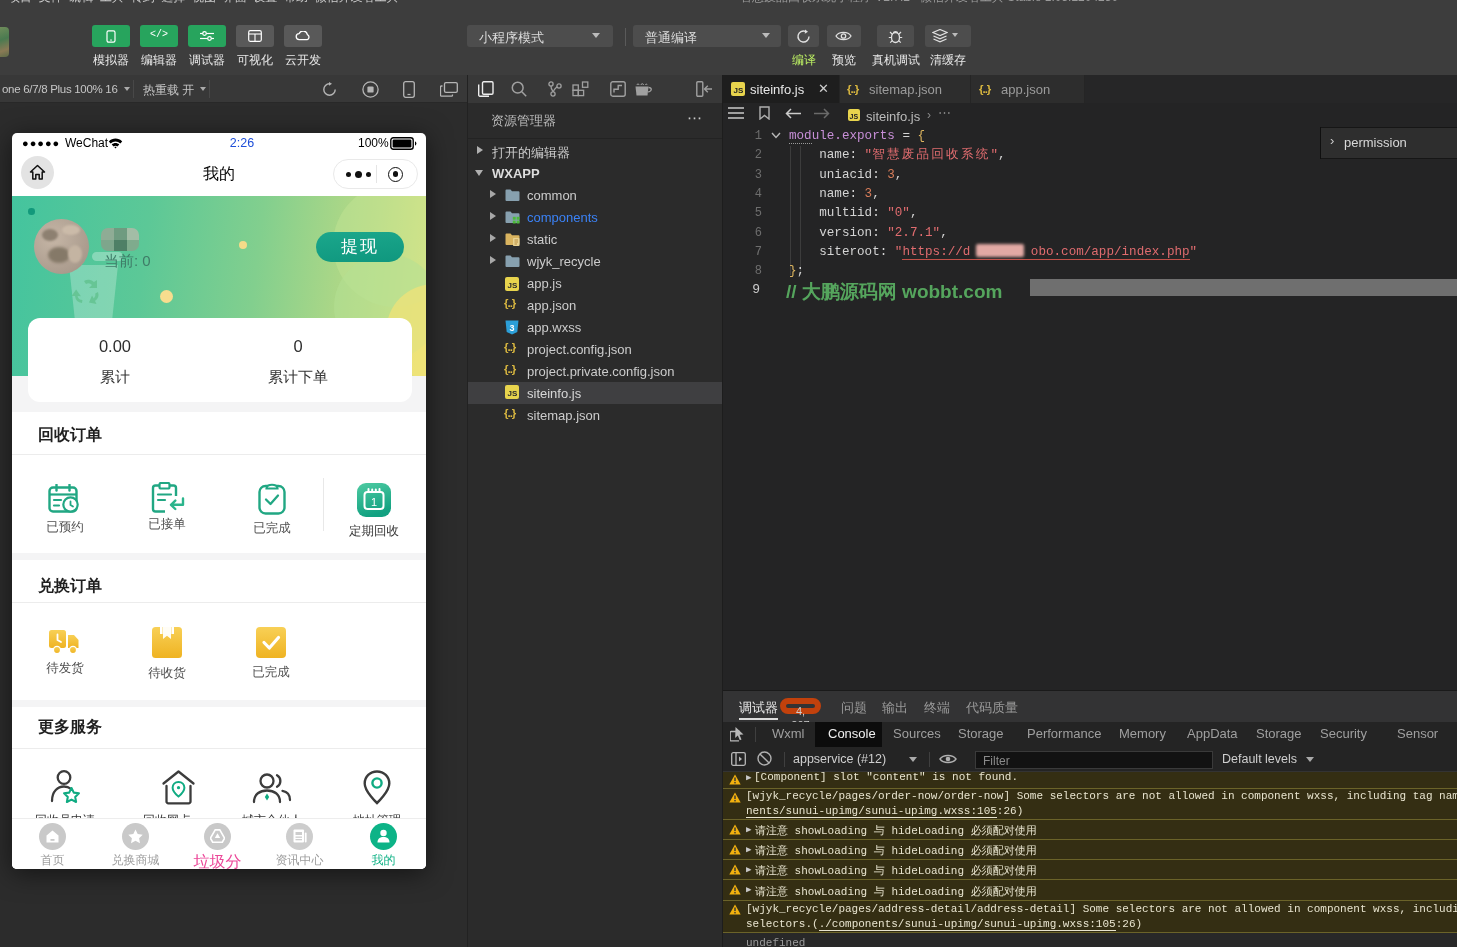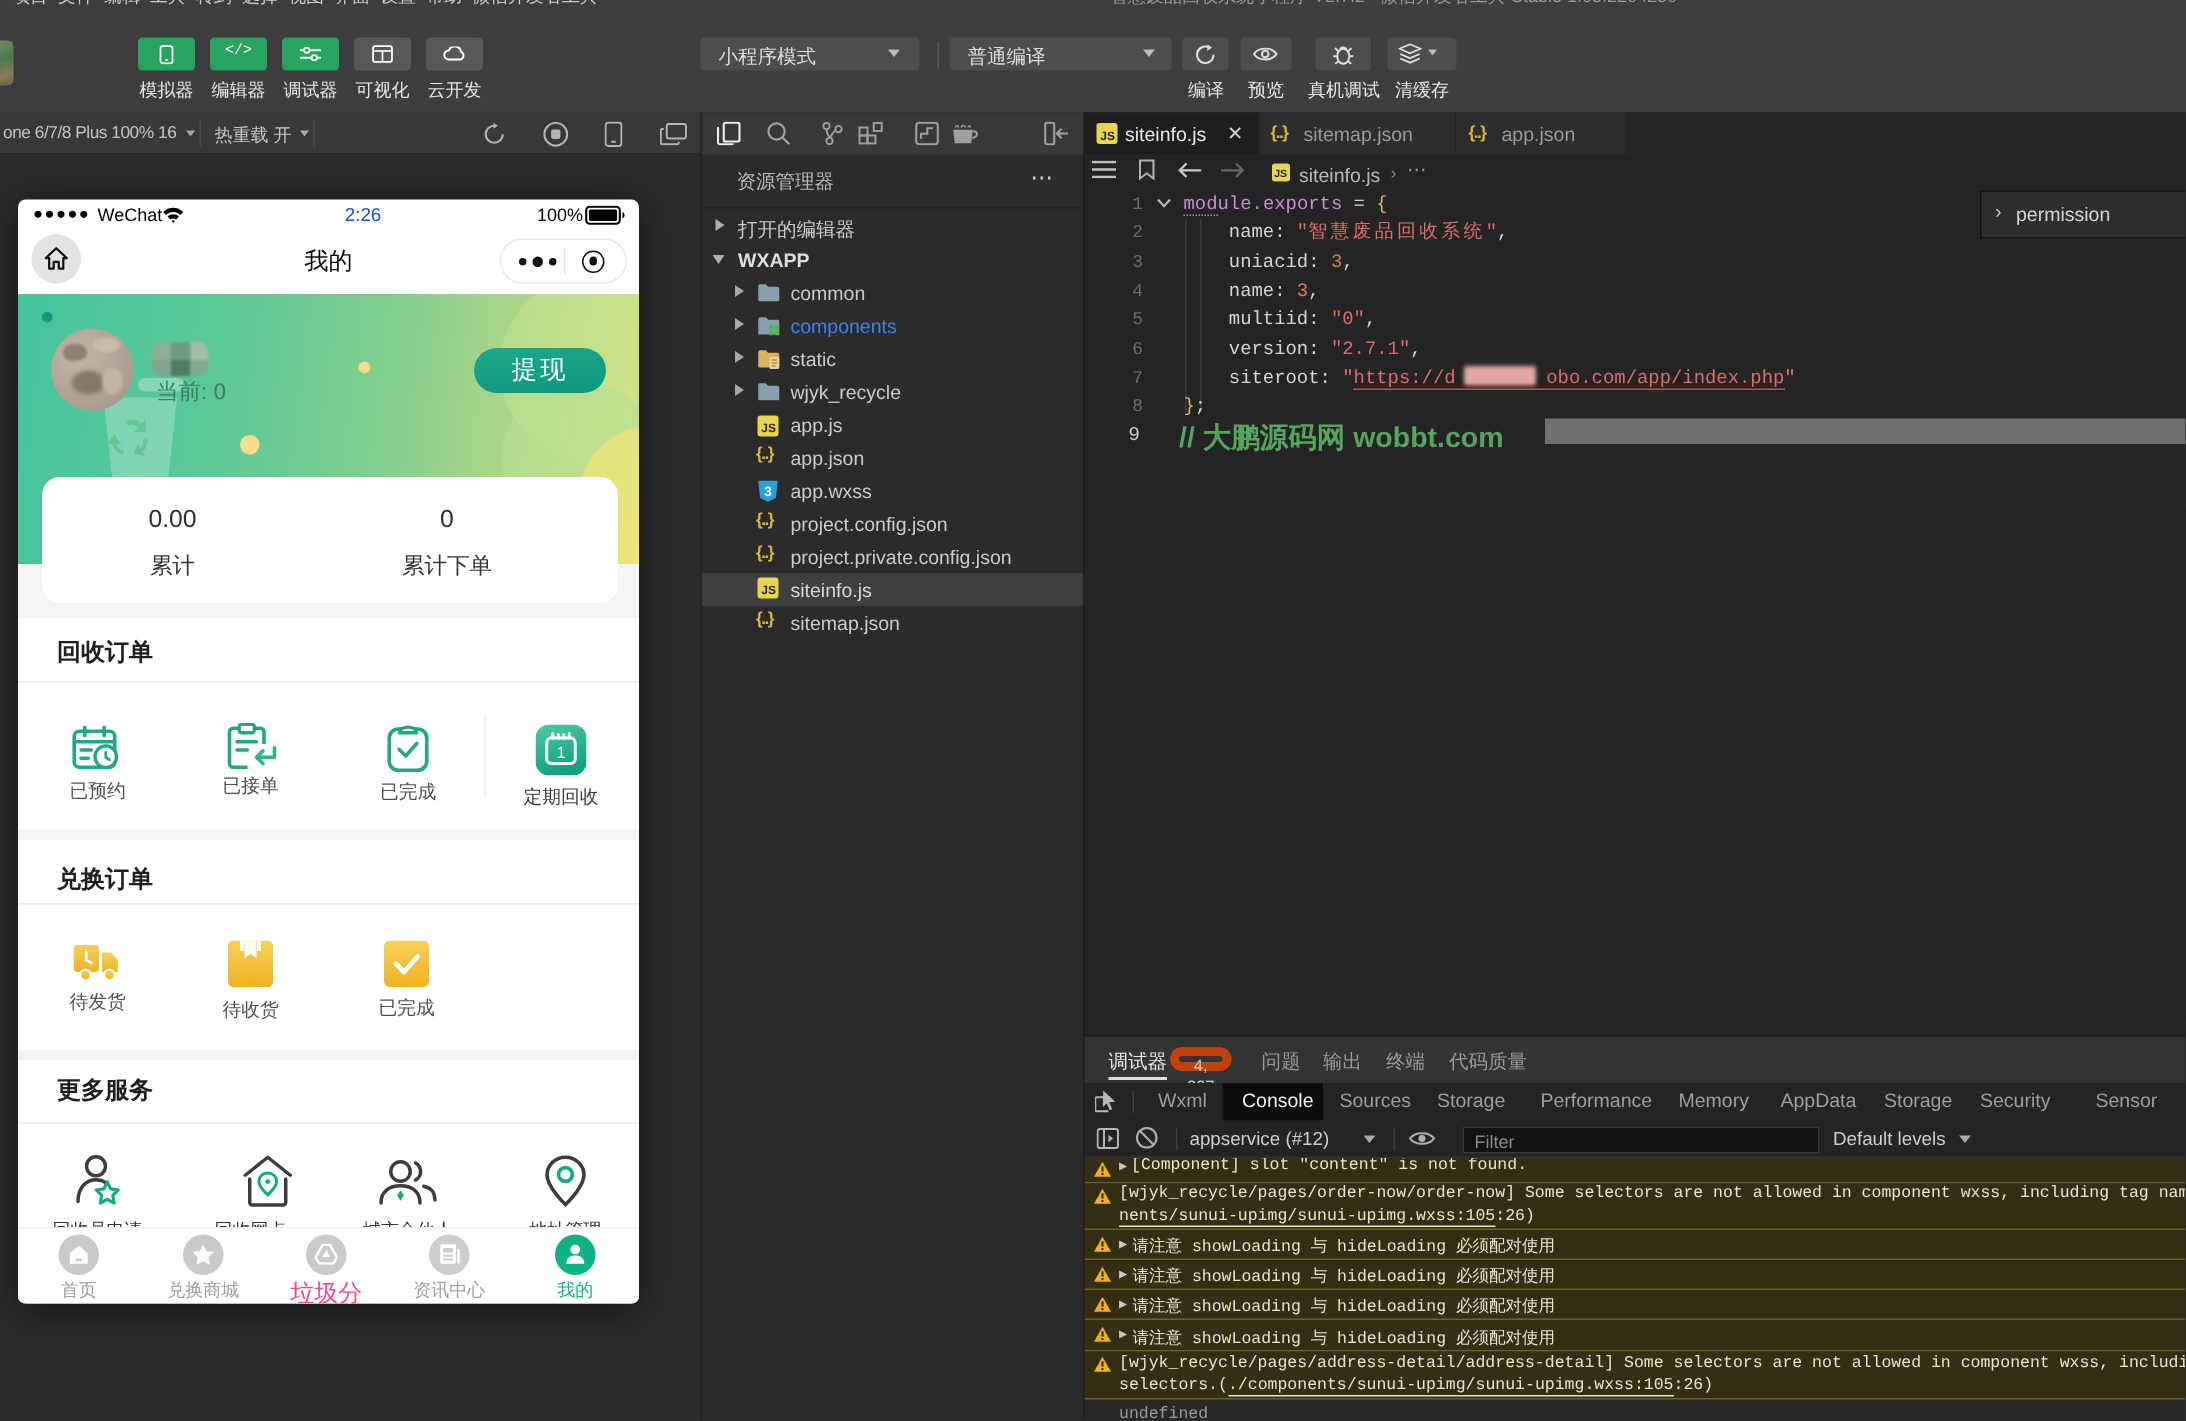--- a/index.html
+++ b/index.html
@@ -57,21 +57,21 @@
 <div class="a" style="left:625px;top:28px;width:1px;height:18px;background:#5a5a5a"></div>
 <div class="a" style="left:633px;top:25px;width:148px;height:22px;border-radius:3px;background:#4d4d4d"></div>
 <div class="a" style="left:645px;top:29px;font-size:13px;color:#dddddd">普通编译</div>
 <div class="a" style="left:762px;top:33px;width:0;height:0;border-left:4px solid transparent;border-right:4px solid transparent;border-top:5px solid #bbbbbb"></div>
 
 <div class="a" style="left:788px;top:25px;width:31px;height:22px;border-radius:3px;background:#4d4d4d"></div>
 <svg class="a" style="left:796px;top:29px" width="15" height="15" viewBox="0 0 15 15">
     <path d="M13 7.5 A5.5 5.5 0 1 1 9.5 2.4" fill="none" stroke="#e0e0e0" stroke-width="1.4"></path>
     <path d="M9 0.5 L12 2.8 L8.8 4.8 Z" fill="#e0e0e0"></path>
   </svg>
-<div class="a" style="left:785px;top:52px;width:38px;text-align:center;font-size:12px;color:#e5e5e5">编译</div>
+<div class="a" style="left:785px;top:52px;width:38px;text-align:center;font-size:12px;color:#bef264">编译</div>
 <div class="a" style="left:827px;top:25px;width:34px;height:22px;border-radius:3px;background:#4d4d4d"></div>
 <svg class="a" style="left:835px;top:30px" width="17" height="12" viewBox="0 0 17 12">
     <path d="M1 6 C4 1.2 13 1.2 16 6 C13 10.8 4 10.8 1 6 Z" fill="none" stroke="#e0e0e0" stroke-width="1.3"></path>
     <circle cx="8.5" cy="6" r="2.2" fill="none" stroke="#e0e0e0" stroke-width="1.3"></circle>
   </svg>
 <div class="a" style="left:826px;top:52px;width:36px;text-align:center;font-size:12px;color:#e8e8e8">预览</div>
 <div class="a" style="left:877px;top:25px;width:37px;height:22px;border-radius:3px;background:#4d4d4d"></div>
 <svg class="a" style="left:888px;top:29px" width="15" height="15" viewBox="0 0 15 15">
     <ellipse cx="7.5" cy="8.5" rx="4" ry="5" fill="none" stroke="#e0e0e0" stroke-width="1.3"></ellipse>
     <path d="M4.5 5.5 L2 3 M10.5 5.5 L13 3 M3.5 8.5 L0.8 8.5 M11.5 8.5 L14.2 8.5 M4.5 11.5 L2.2 13.6 M10.5 11.5 L12.8 13.6 M5.5 4 C5.5 2.2 9.5 2.2 9.5 4" fill="none" stroke="#e0e0e0" stroke-width="1.2"></path>

